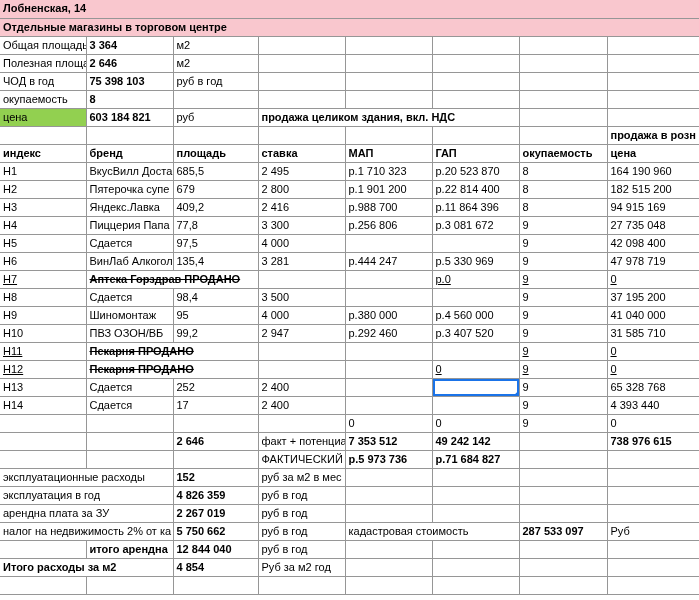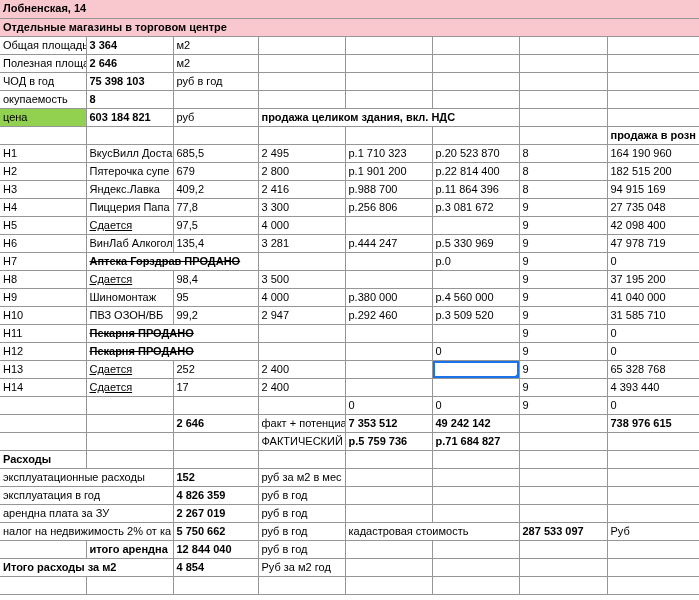--- a/index.html
+++ b/index.html
@@ -10,22 +10,22 @@
   td.cell {
     height:18px; padding:0 3px; font-size:11px; line-height:17px;
     white-space:nowrap; overflow:hidden; color:#000;
     border-right:1px solid #969696; border-bottom:1px solid #969696;
     text-align:left; vertical-align:middle;
   }
   td.cell:last-child { border-right:none; }
   .a-r { text-align:right; }
   .a-c { text-align:center; }
   .bold { font-weight:bold; }
-  .c-red { color:#e60000; }
-  .c-blue { color:#3c78d8;text-decoration:underline; }
+  .c-red { color:#e60000;text-decoration:underline; }
+  .c-blue { color:#3c78d8; }
   .strike { text-decoration:line-through;font-weight:bold; }
   .bg-pink { background:#f9c7ce; }
   .bg-green { background:#92d050; }
   .fs-lg { font-size:12px; }
   .sb { border-bottom:2px solid #000; }
   .bb-soft { border-bottom:1px solid #dca6b0;margin-left:41px; }
   .bb-dark { border-bottom:1px solid #1a1a1a; }
   .sel { box-shadow:inset 0 0 0 2px #1a73e8; position:relative; overflow:visible; }
   .fill-handle {
     position:absolute; right:-4px; bottom:-4px; width:8px; height:8px;
@@ -106,20 +106,30 @@
           <td class="cell"></td>
           <td class="cell"></td>
           <td class="cell"></td>
           <td class="cell"></td>
           <td class="cell"></td>
           <td class="cell"></td>
           <td class="cell"></td>
           <td class="cell bold">продажа в розн</td>
         </tr>
         <tr>
+          <td class="cell a-c bold">индекс</td>
+          <td class="cell a-c bold">бренд</td>
+          <td class="cell a-c bold">площадь</td>
+          <td class="cell a-c bold">ставка</td>
+          <td class="cell a-c bold">МАП</td>
+          <td class="cell a-c bold">ГАП</td>
+          <td class="cell a-c bold">окупаемость</td>
+          <td class="cell a-c bold">цена</td>
+        </tr>
+        <tr>
           <td class="cell">H1</td>
           <td class="cell">ВкусВилл Доста</td>
           <td class="cell a-r">685,5</td>
           <td class="cell">2 495</td>
           <td class="cell a-r">р.1 710 323</td>
           <td class="cell a-r">р.20 523 870</td>
           <td class="cell a-r">8</td>
           <td class="cell a-r">164 190 960</td>
         </tr>
         <tr>
@@ -200,21 +210,21 @@
           <td class="cell a-r">р.4 560 000</td>
           <td class="cell a-r">9</td>
           <td class="cell a-r">41 040 000</td>
         </tr>
         <tr>
           <td class="cell">H10</td>
           <td class="cell">ПВЗ ОЗОН/ВБ</td>
           <td class="cell a-r">99,2</td>
           <td class="cell">2 947</td>
           <td class="cell a-r">р.292 460</td>
-          <td class="cell a-r">р.3 509 520</td>
+          <td class="cell a-r">р.3 407 520</td>
           <td class="cell a-r">9</td>
           <td class="cell a-r">31 585 710</td>
         </tr>
         <tr>
           <td class="cell c-red">H11</td>
           <td colspan="2" class="cell c-red strike">Пекарня ПРОДАНО</td>
           <td class="cell"></td>
           <td class="cell"></td>
           <td class="cell"></td>
           <td class="cell a-r c-red">9</td>
@@ -269,34 +279,24 @@
           <td class="cell bold">7 353 512</td>
           <td class="cell bold">49 242 142</td>
           <td class="cell"></td>
           <td class="cell a-r bold">738 976 615</td>
         </tr>
         <tr>
           <td class="cell"></td>
           <td class="cell"></td>
           <td class="cell"></td>
           <td class="cell">ФАКТИЧЕСКИЙ</td>
-          <td class="cell a-r bold">р.5 759 736</td>
+          <td class="cell a-r bold">р.5 973 736</td>
           <td class="cell a-r bold">р.71 684 827</td>
           <td class="cell"></td>
           <td class="cell"></td>
-        </tr>
-        <tr>
-          <td class="cell bold sb">Расходы</td>
-          <td class="cell sb"></td>
-          <td class="cell sb"></td>
-          <td class="cell sb"></td>
-          <td class="cell sb"></td>
-          <td class="cell sb"></td>
-          <td class="cell sb"></td>
-          <td class="cell sb"></td>
         </tr>
         <tr>
           <td colspan="2" class="cell">эксплуатационные расходы</td>
           <td class="cell a-r bold">152</td>
           <td class="cell">руб за м2 в мес</td>
           <td class="cell"></td>
           <td class="cell"></td>
           <td class="cell"></td>
           <td class="cell"></td>
         </tr>

